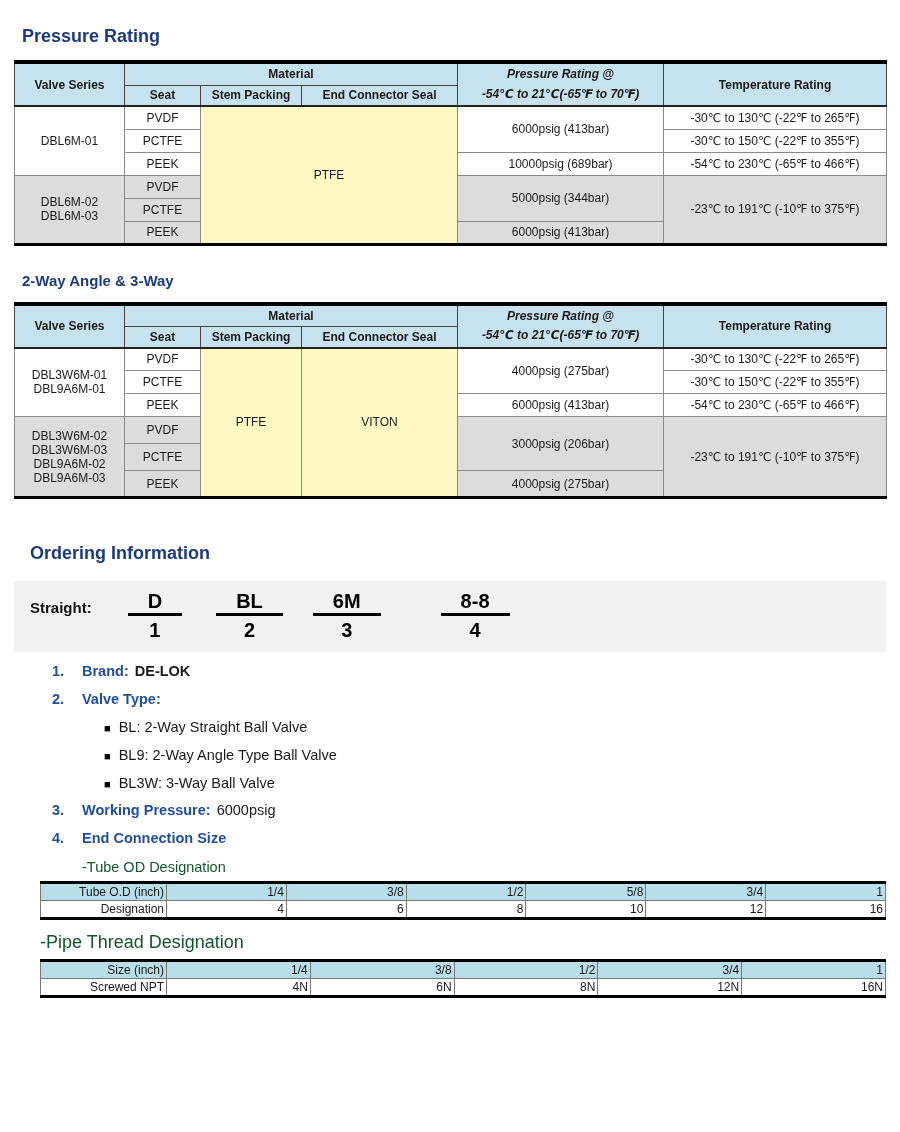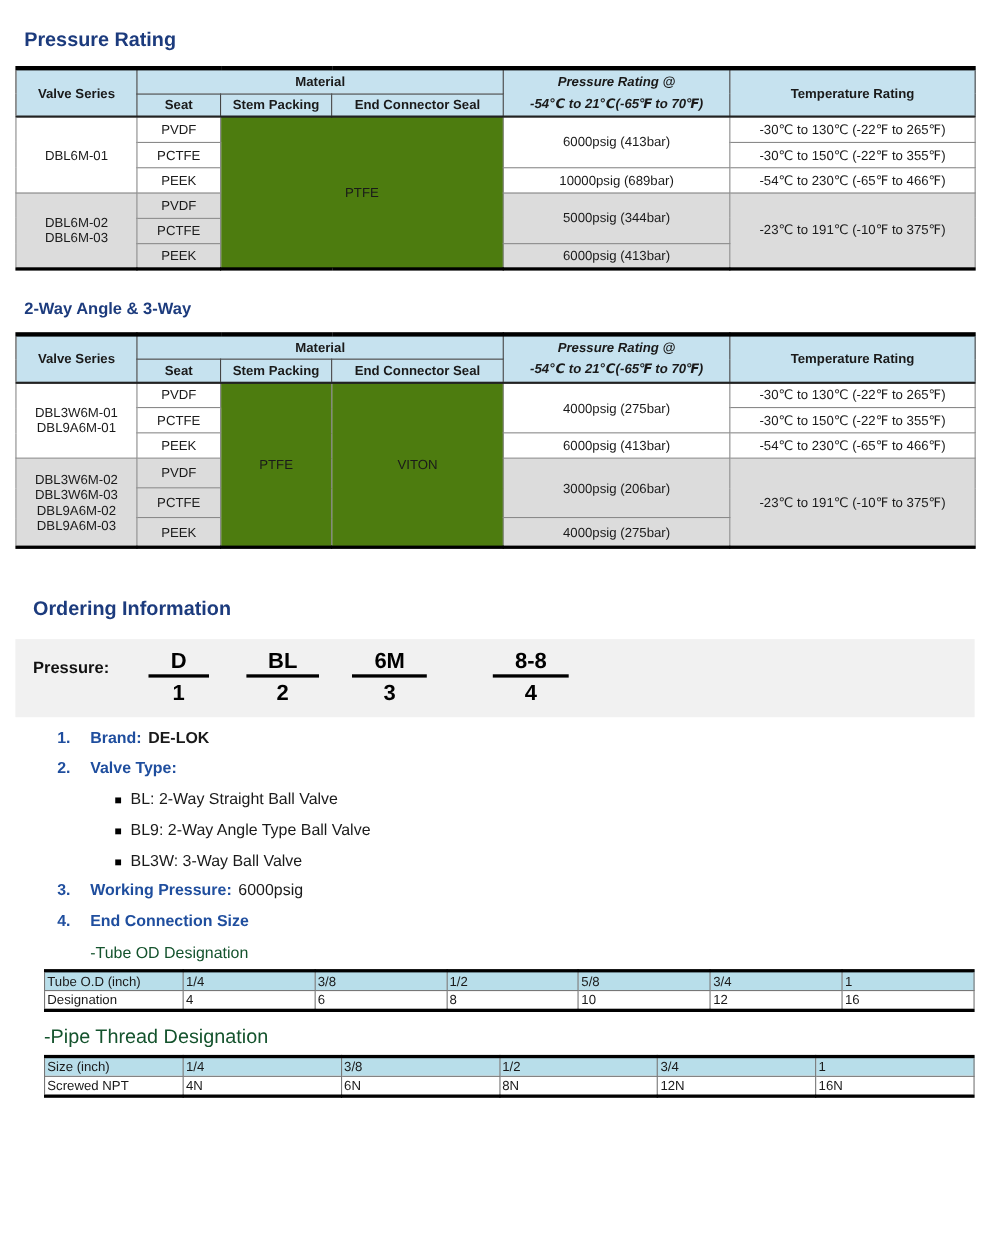--- a/index.html
+++ b/index.html
@@ -29,21 +29,21 @@
   }
   table.big th,table.big td{
     border:1px solid var(--border-gray);text-align:center;vertical-align:middle;padding:1px 2px;
   }
   table.big thead th{background:var(--table-header-bg);font-weight:bold;border-color:#444;}
   table.big thead tr.r1 th{height:23px;}
   table.big thead tr.r2 th{height:21px;}
   table.big thead{border-bottom:2px solid #222;}
   table.big tbody td{height:23px;background:#fff;}
   table.big tr.gray td{background:var(--gray-row-bg);}
-  table.big td.white{background:#4d7c0f;}
+  table.big td.white{background:#fef9c3;}
   table.t2 tbody tr.gray td{height:27px;}
   .phdr div{line-height:1.6;font-style:italic;}
 
   
   .example-band{
     width:872px;background:var(--example-band-bg);margin-top:17px;
     display:flex;align-items:flex-start;padding:9px 0 10px 16px;
   }
   .example-label{font-weight:bold;font-size:15px;margin-top:9px;color:#111;}
   .seg{display:flex;flex-direction:column;align-items:center;}
@@ -60,21 +60,21 @@
   .bullet-line .sq{font-size:11px;margin-right:8px;color:#000;}
   .sub-caption{font-size:14.5px;color:#14532d;margin:12px 0 0 68px;}
   .sub-caption.flush{margin-left:26px;font-size:18px;}
 
   
   table.small{
     border-collapse:collapse;width:846px;table-layout:fixed;margin:6px 0 0 26px;
     border-top:3px solid var(--border-black);border-bottom:3px solid var(--border-black);
     font-size:12px;
   }
-  table.small td{border:1px solid #777;text-align:left;height:17px;padding:1px 2px;background:#fff;}
+  table.small td{border:1px solid #777;text-align:right;height:17px;padding:1px 2px;background:#fff;}
   table.small tr.hdr td{background:var(--small-table-header-bg);}
 </style>
 </head>
 <body>
 
 <div class="page">
 
   <div class="h-main">Pressure Rating</div>
 
   <table class="big t1">
@@ -203,21 +203,21 @@
       <tr class="gray">
         <td>PEEK</td>
         <td>4000psig (275bar)</td>
       </tr>
     </tbody>
   </table>
 
   <div class="h-main" style="margin-top:44px;margin-left:16px">Ordering Information</div>
 
   <div class="example-band">
-    <span class="example-label">Pressure:</span>
+    <span class="example-label">Straight:</span>
     <div class="seg s1">
       <span class="code">D</span>
       <span class="num">1</span>
     </div>
     <div class="seg s2">
       <span class="code">BL</span>
       <span class="num">2</span>
     </div>
     <div class="seg s3">
       <span class="code">6M</span>

